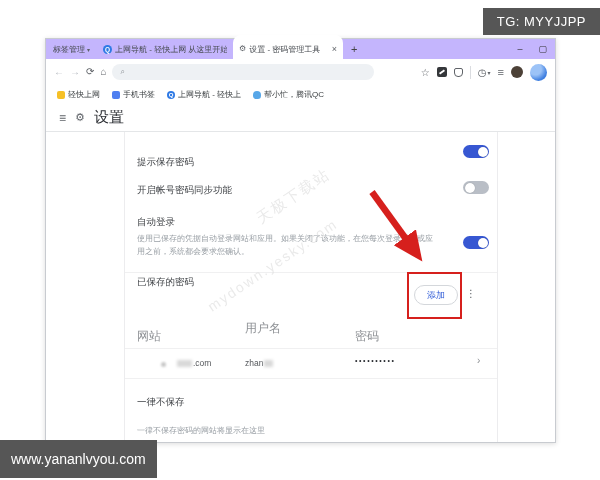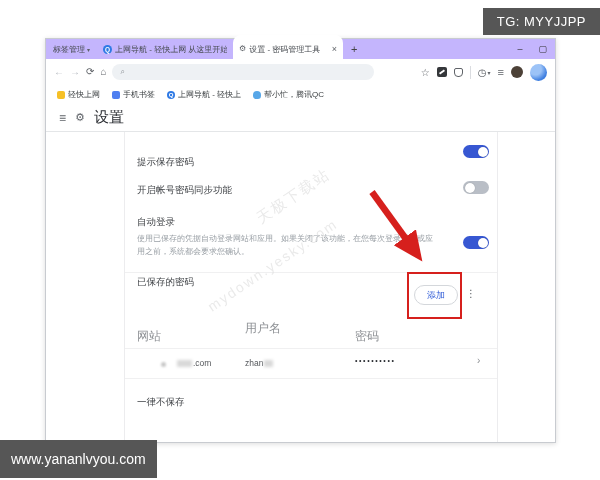--- a/index.html
+++ b/index.html
@@ -224,20 +224,21 @@
       <div>
         <span class="fav-dot"></span>
         <span class="td" style="left:52px;top:226px"><span class="blur-strip"></span><span>.com</span></span>
         <span class="td" style="left:120px;top:226px"><span>zhan</span><span class="blur-strip after"></span></span>
         <span class="pwd-dots">••••••••••</span>
         <span class="row-chev">›</span>
       </div>
       <span class="hairline" style="top:246px"></span>
 
       <span class="row-label" style="top:264px">一律不保存</span>
+      <span class="desc" style="top:292px">一律不保存密码的网站将显示在这里</span>
     </div>
   </div>
 </div>
 
 <svg class="anno-svg" viewBox="0 0 600 480">
   <defs>
     <marker id="ah" markerWidth="5" markerHeight="5" refX="2.4" refY="2.1" orient="auto">
       <path d="M0,0 L4.6,2.1 L0,4.2 Z" fill="#d6201d"></path>
     </marker>
   </defs>

